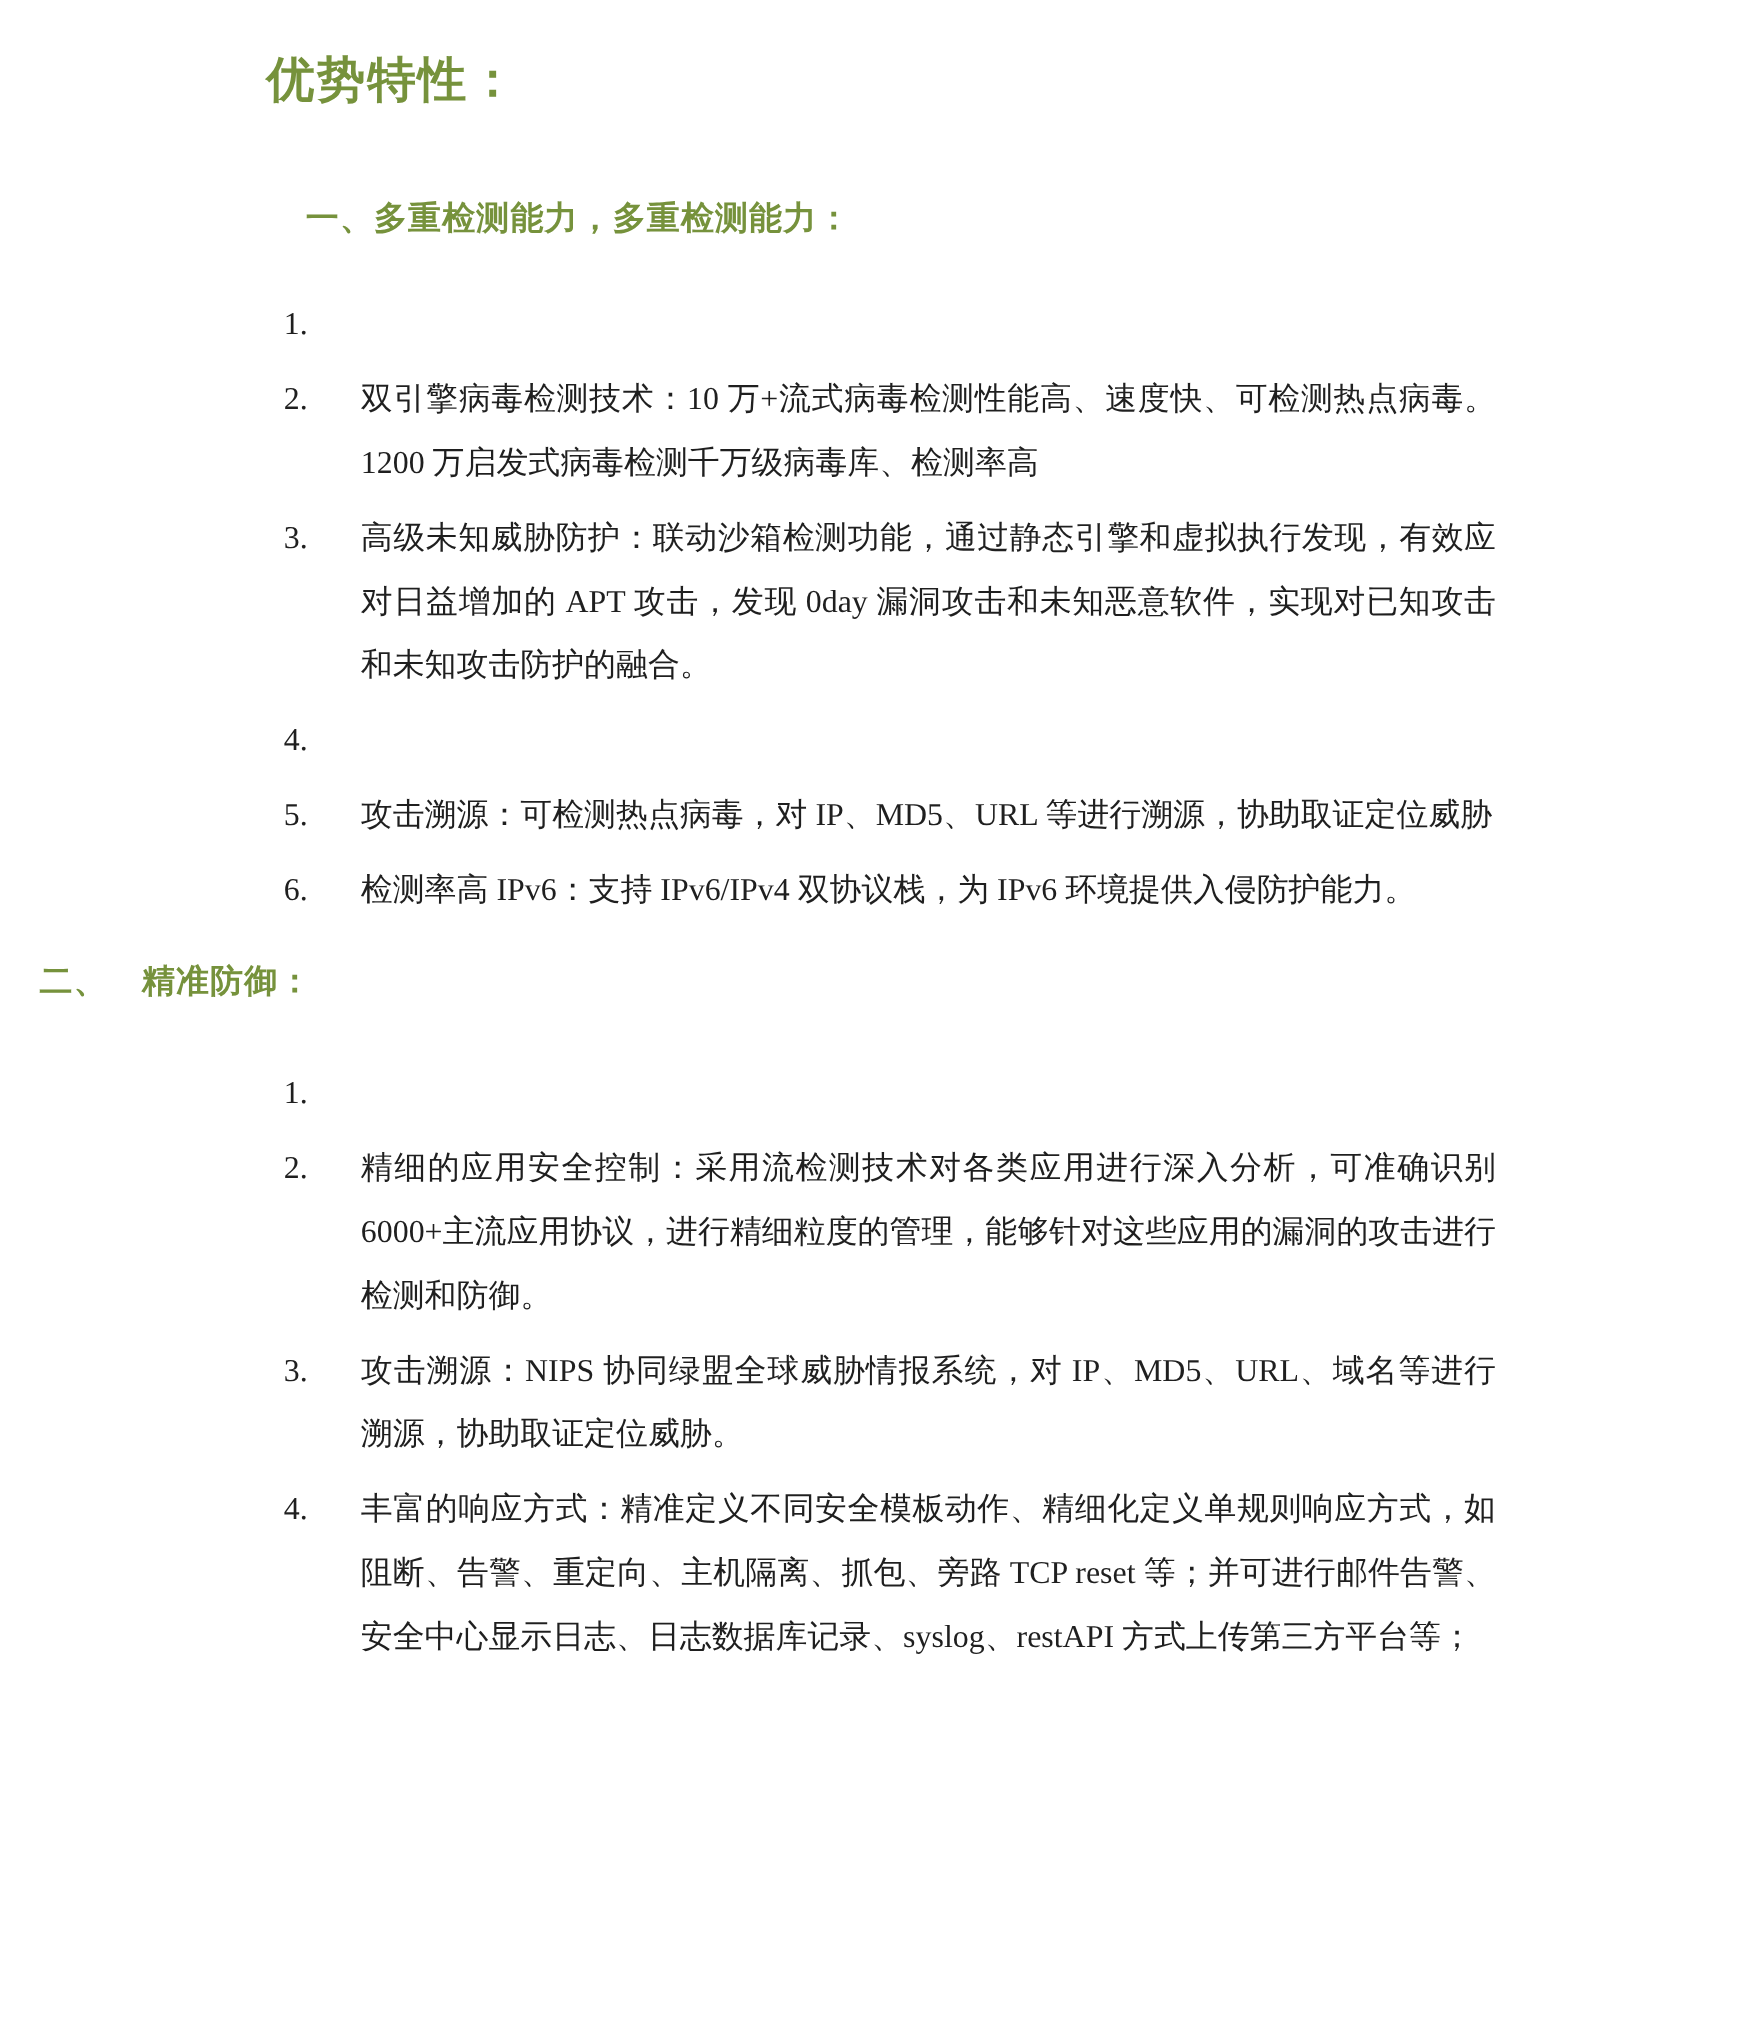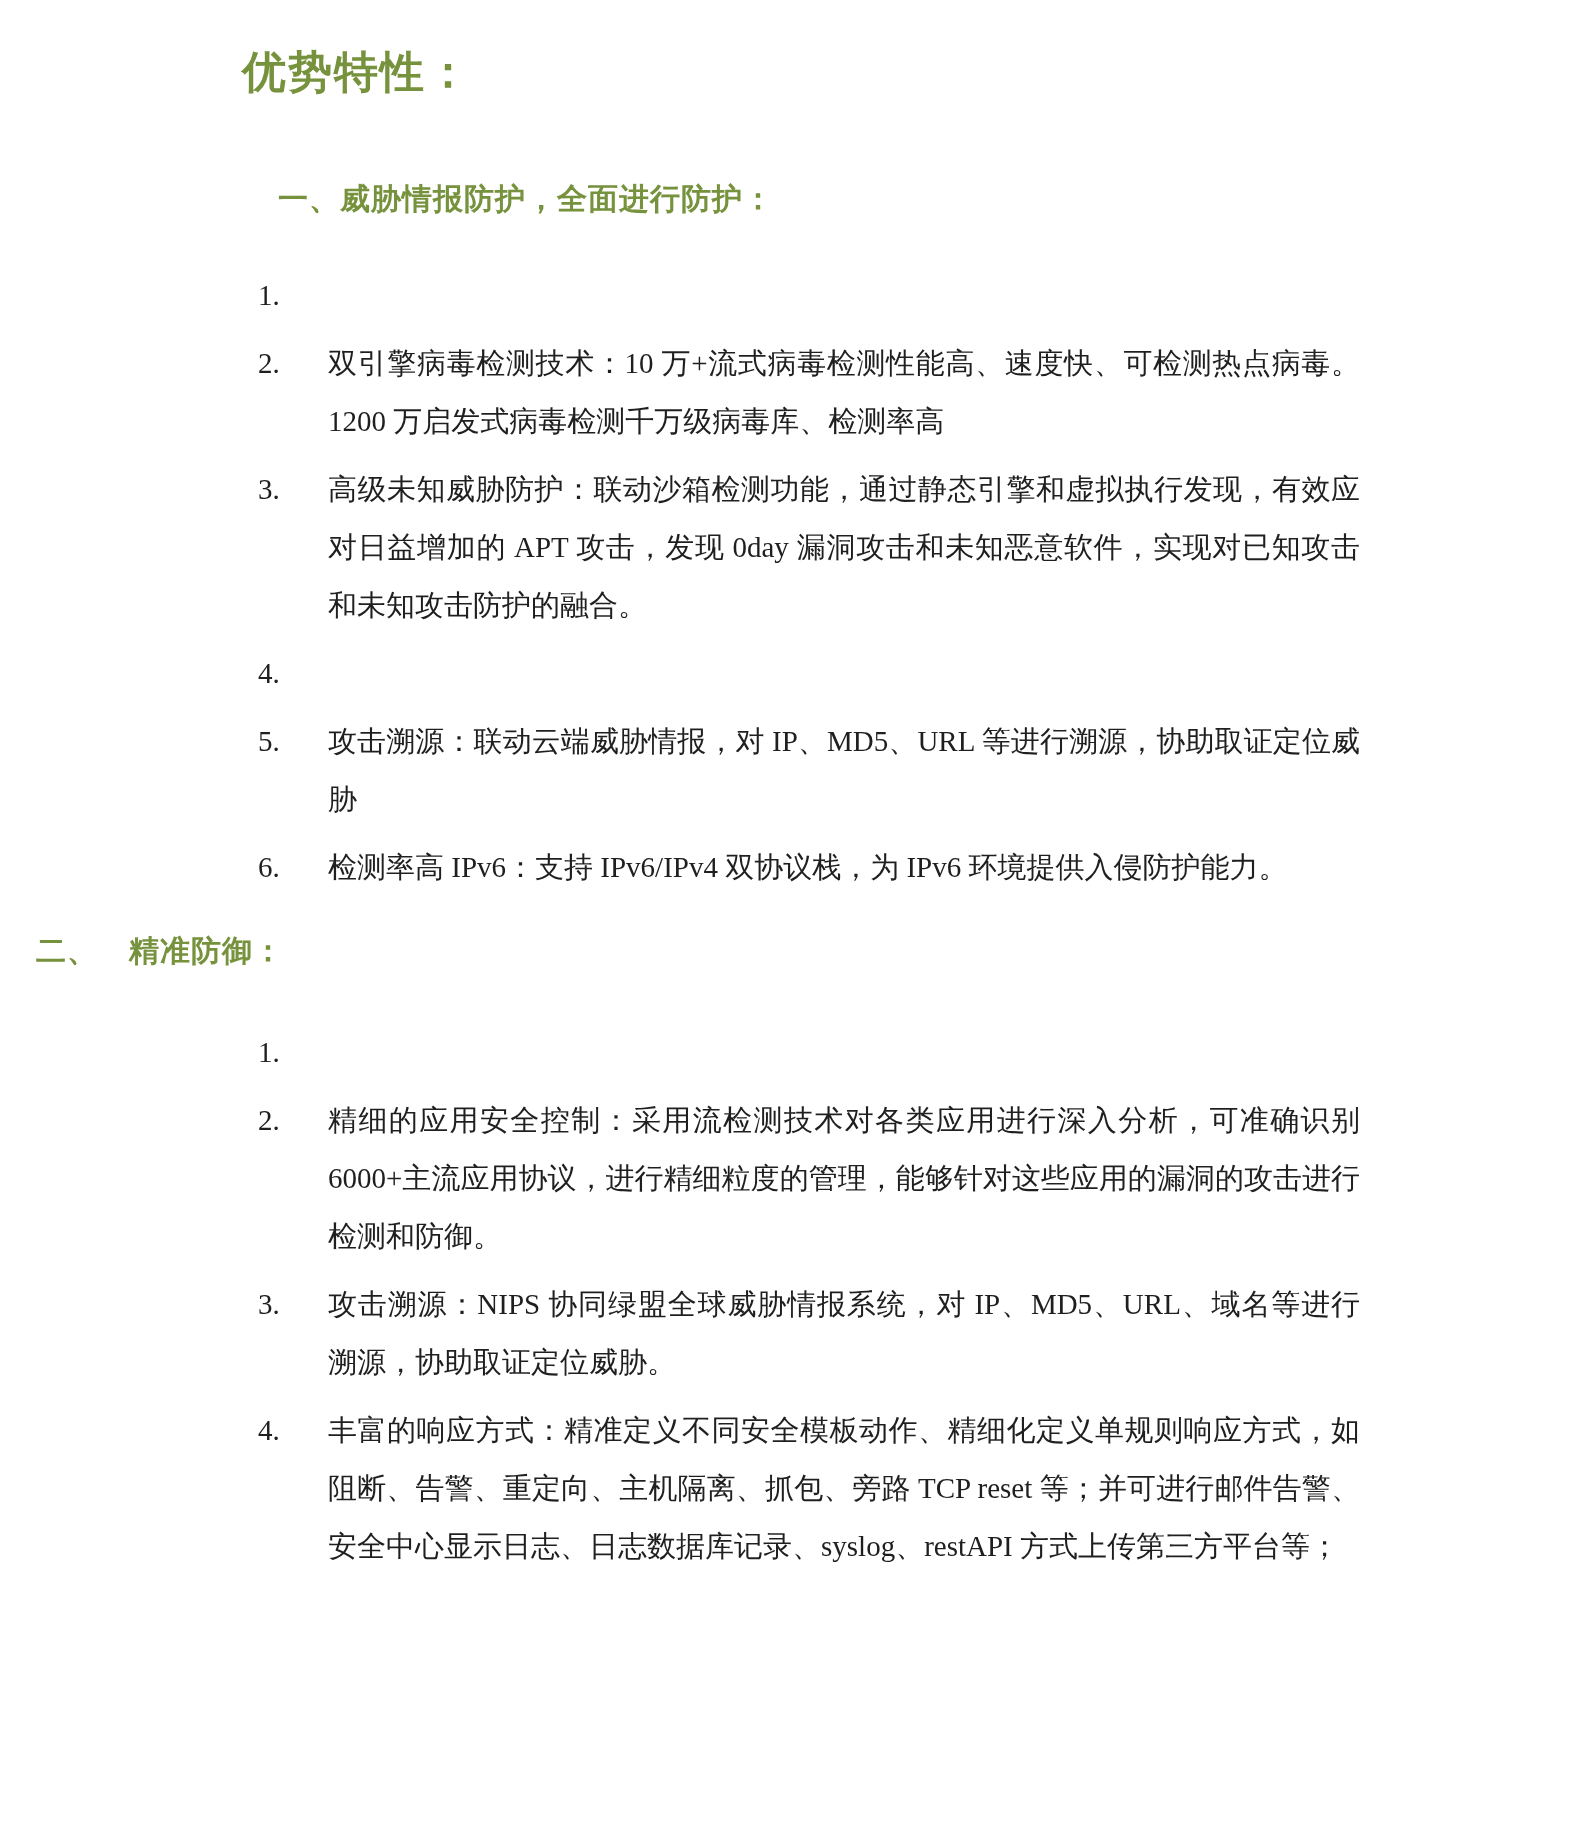--- a/index.html
+++ b/index.html
@@ -72,21 +72,21 @@
     color:var(--ink);
   }
 </style>
 </head>
 <body>
 
 <div class="page">
   <h1 class="doc-title">优势特性：</h1>
   <div id="sections">
   <section class="sec">
-    <h2 class="sec-heading">一、威胁情报防护，全面进行防护：</h2>
+    <h2 class="sec-heading">一、多重检测能力，多重检测能力：</h2>
     <div class="sec-list">
   <div class="item">
     <span class="num">1.</span>
   </div>
 
   <div class="item">
     <span class="num">2.</span>
     <div class="txt">双引擎病毒检测技术：10 万+流式病毒检测性能高、速度快、可检测热点病毒。1200 万启发式病毒检测千万级病毒库、检测率高</div>
   </div>
 
@@ -94,21 +94,21 @@
     <span class="num">3.</span>
     <div class="txt">高级未知威胁防护：联动沙箱检测功能，通过静态引擎和虚拟执行发现，有效应对日益增加的 APT 攻击，发现 0day 漏洞攻击和未知恶意软件，实现对已知攻击和未知攻击防护的融合。</div>
   </div>
 
   <div class="item">
     <span class="num">4.</span>
   </div>
 
   <div class="item">
     <span class="num">5.</span>
-    <div class="txt">攻击溯源：联动云端威胁情报，对 IP、MD5、URL 等进行溯源，协助取证定位威胁</div>
+    <div class="txt">攻击溯源：可检测热点病毒，对 IP、MD5、URL 等进行溯源，协助取证定位威胁</div>
   </div>
 
   <div class="item">
     <span class="num">6.</span>
     <div class="txt">检测率高 IPv6：支持 IPv6/IPv4 双协议栈，为 IPv6 环境提供入侵防护能力。</div>
   </div>
 </div>
   </section>
 
   <section class="sec">

